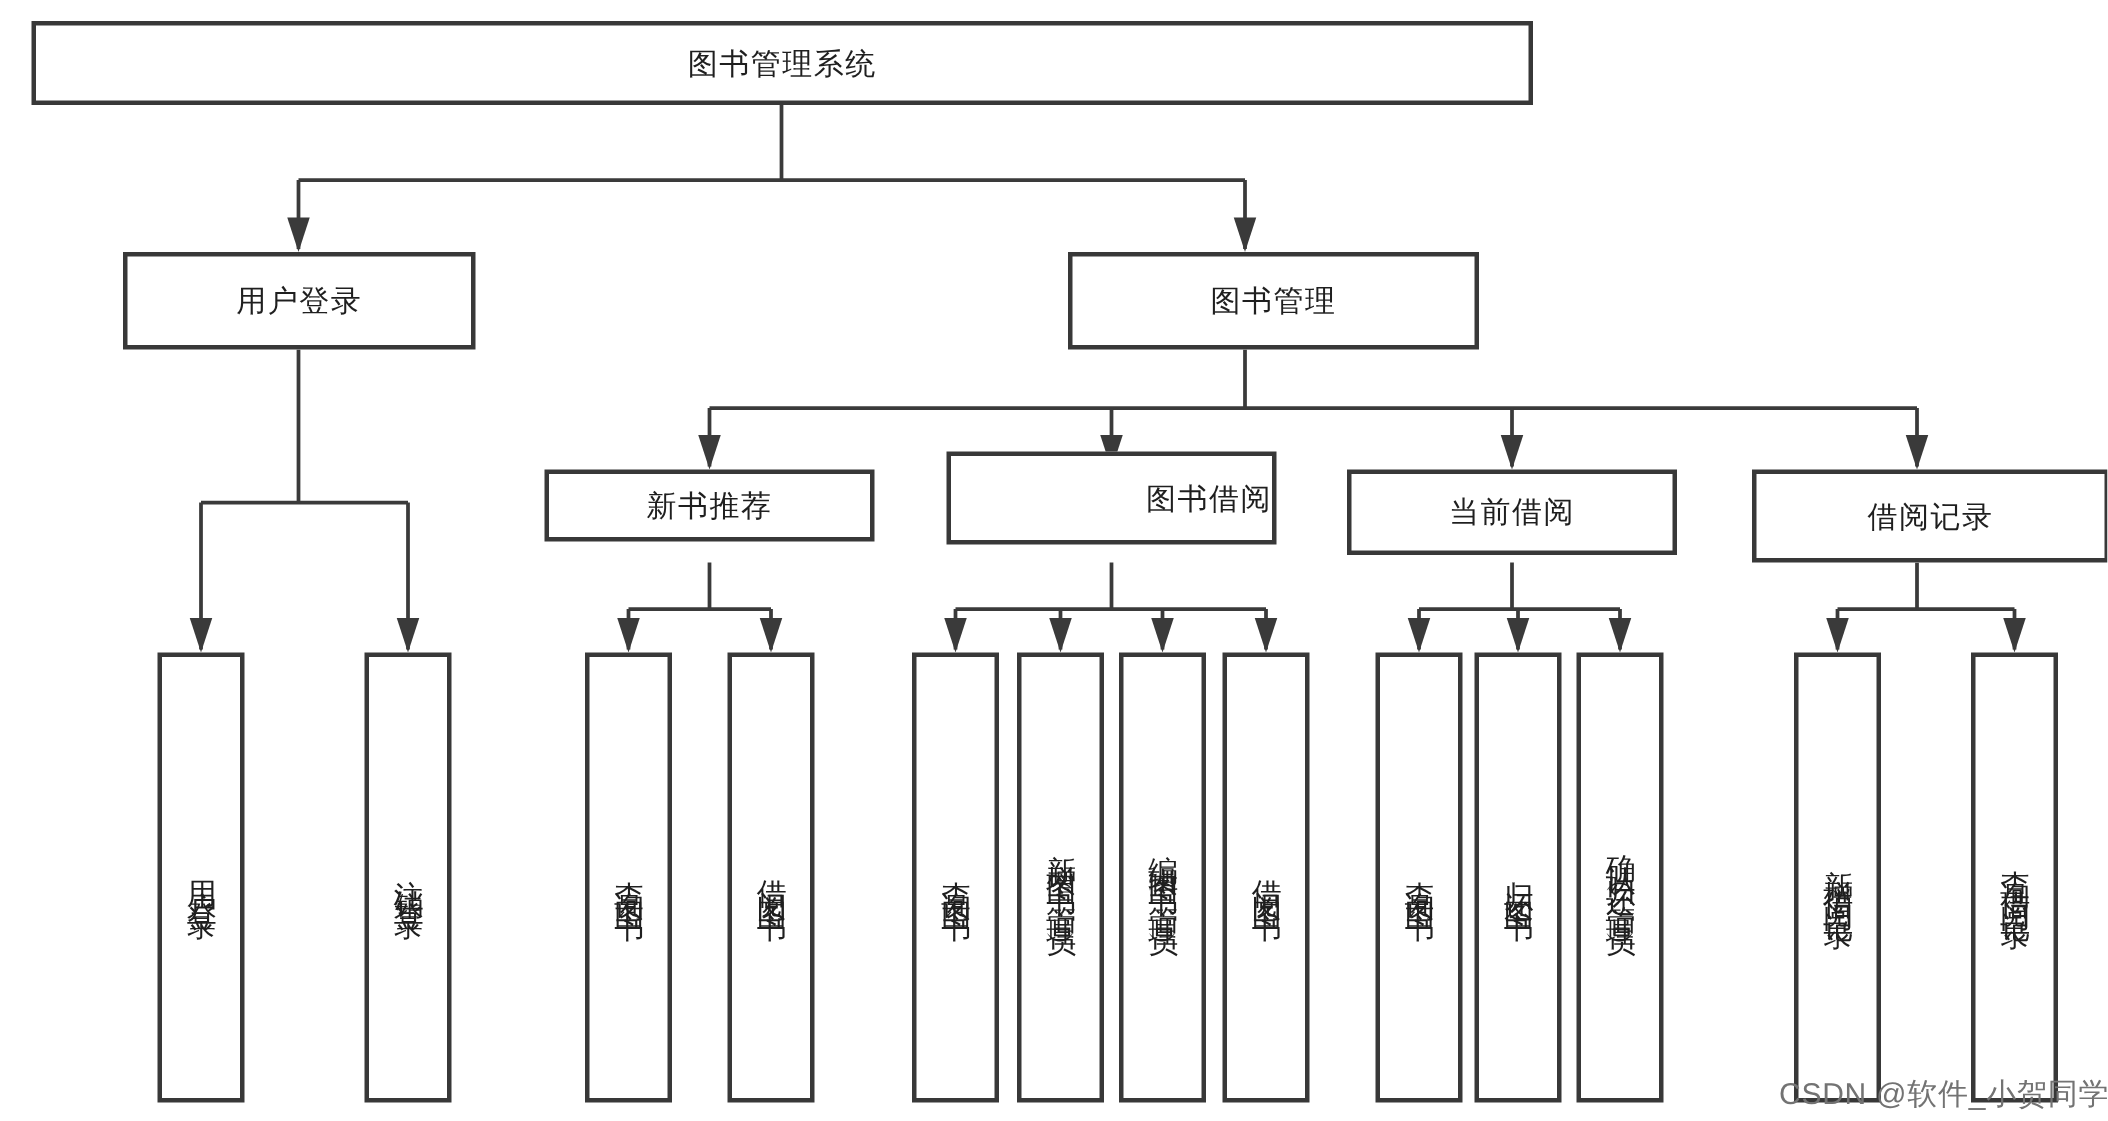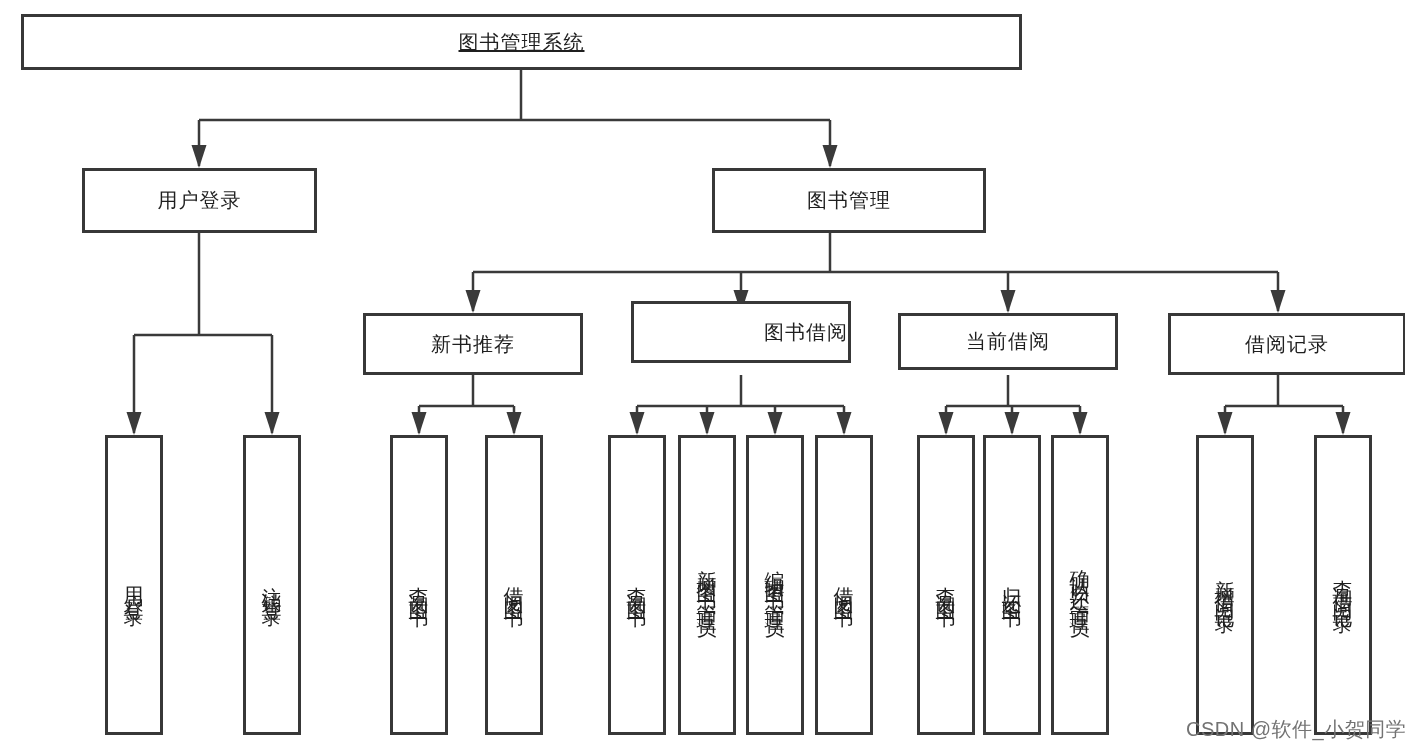--- a/index.html
+++ b/index.html
@@ -106,32 +106,32 @@
       <polygon points="767.5,412 782.5,412 775,435"></polygon>
       <polygon points="836.5,412 851.5,412 844,435"></polygon>
       <polygon points="938.5,412 953.5,412 946,435"></polygon>
       <polygon points="1004.5,412 1019.5,412 1012,435"></polygon>
       <polygon points="1072.5,412 1087.5,412 1080,435"></polygon>
       <polygon points="1217.5,412 1232.5,412 1225,435"></polygon>
       <polygon points="1335.5,412 1350.5,412 1343,435"></polygon>
     </g>
   </svg>
 
-  <div class="node" style="left:21px;top:14px;width:1001px;height:56px;text-decoration:underline;">
+  <div class="node" style="left:21px;top:14px;width:1001px;height:56px;">
     <span>图书管理系统</span>
   </div>
 
   <div class="node" style="left:82px;top:168px;width:235px;height:65px;">
     <span>用户登录</span>
   </div>
   <div class="node" style="left:712px;top:168px;width:274px;height:65px;">
     <span>图书管理</span>
   </div>
 
-  <div class="node" style="left:363px;top:313px;width:220px;height:62px;">
+  <div class="node" style="left:363px;top:313px;width:220px;height:48px;">
     <span>新书推荐</span>
   </div>
   <div class="node" style="left:631px;top:301px;width:220px;height:62px;justify-content:flex-end;">
     <span>图书借阅</span>
   </div>
   <div class="node" style="left:898px;top:313px;width:220px;height:57px;">
     <span>当前借阅</span>
   </div>
   <div class="node" style="left:1168px;top:313px;width:238px;height:62px;">
     <span>借阅记录</span>

